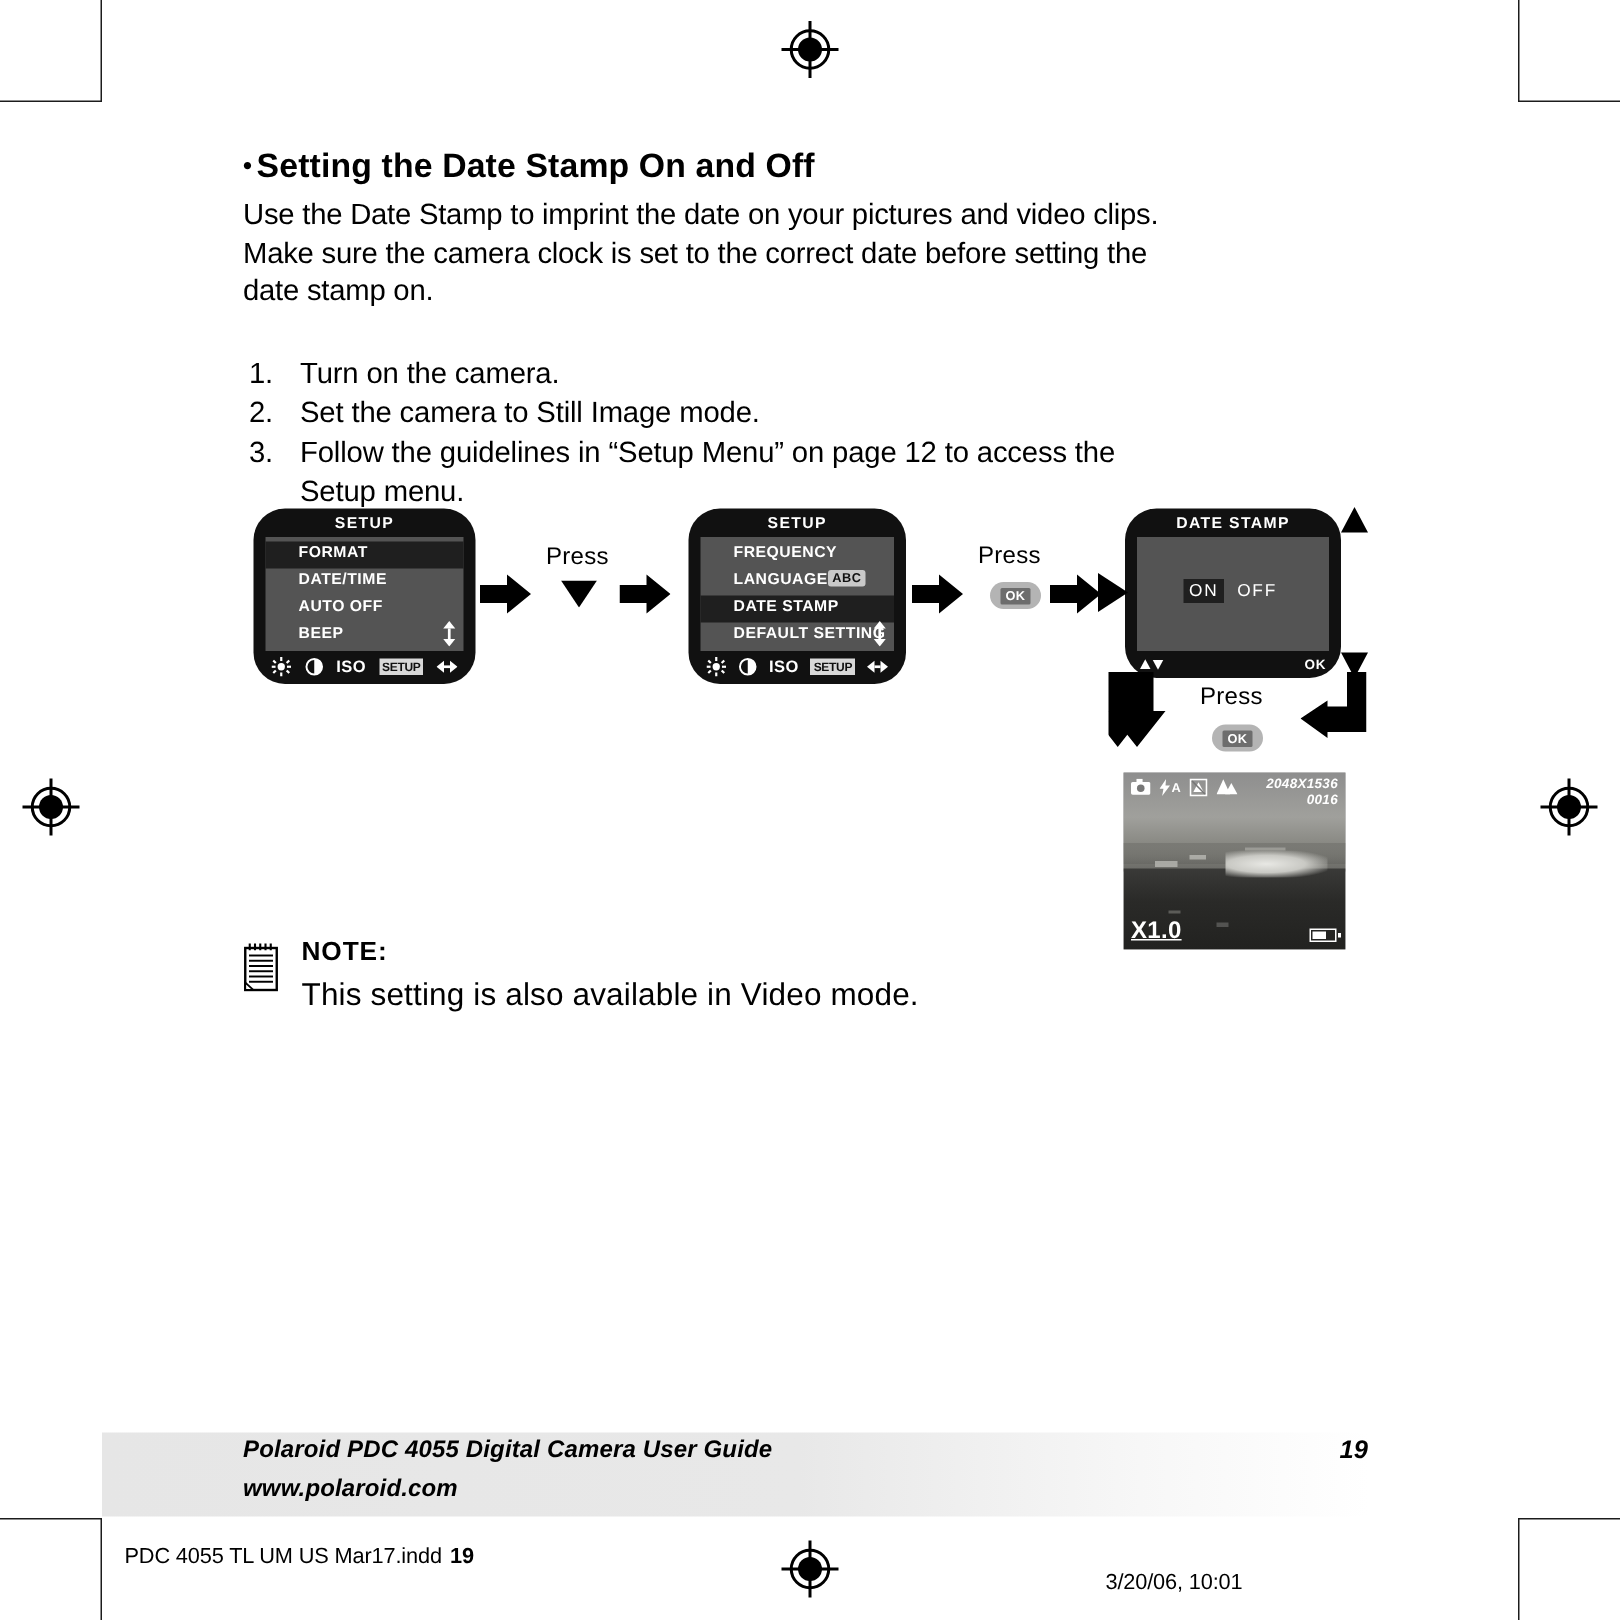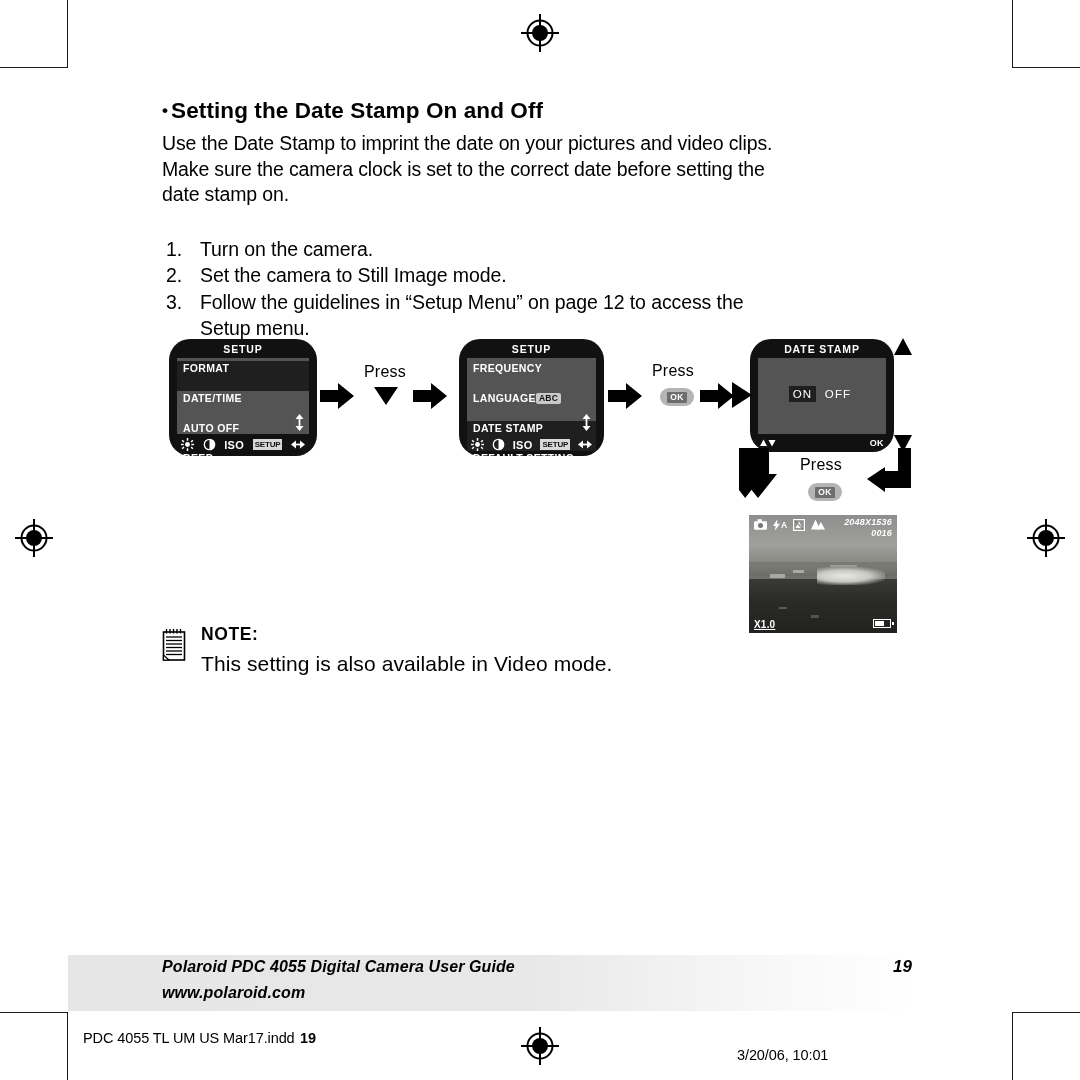--- a/index.html
+++ b/index.html
@@ -49,21 +49,21 @@
   .lcd-title{
     color:#ffffff;font-size:10.5px;font-weight:bold;text-align:center;
     letter-spacing:.9px;padding-top:4px;height:15px;line-height:12px;
   }
   .lcd-body{
     position:absolute;left:8px;right:8px;top:19px;bottom:22px;
     background:#545454;
   }
   .menu-row{
     color:#ffffff;font-size:10.5px;font-weight:bold;letter-spacing:.35px;
-    height:30px;line-height:15.5px;padding-left:6px;position:relative;
+    height:18px;line-height:15.5px;padding-left:22px;position:relative;
     white-space:nowrap;
   }
   .menu-row.sel{background:#1f1f1f;}
   .badge-abc{
     display:inline-block;background:#c9c9c9;color:#111;font-size:8.5px;
     font-weight:bold;padding:0 3px;border-radius:2px;margin-left:0;
     line-height:11px;vertical-align:1.5px;letter-spacing:.3px;
   }
   .scroll-ud{
     position:absolute;right:5px;bottom:3px;width:9px;height:17px;
@@ -136,21 +136,21 @@
   }
   .pv-top{
     position:absolute;left:5px;top:3px;right:5px;height:13px;
     display:flex;align-items:center;gap:6px;
   }
   .pv-res{
     position:absolute;right:5px;top:2px;color:#fff;font-size:9px;
     font-weight:bold;letter-spacing:.2px;text-align:right;line-height:11px;font-style:italic;
   }
   .pv-zoom{
-    position:absolute;left:5px;bottom:3px;color:#fff;font-size:10px;
+    position:absolute;left:5px;bottom:3px;color:#fff;font-size:16px;
     font-weight:bold;letter-spacing:.2px;text-decoration:underline;
   }
   .battery{
     position:absolute;right:6px;bottom:5px;width:18px;height:9px;
     border:1.5px solid #fff;box-sizing:border-box;
   }
   .battery:after{
     content:"";position:absolute;right:-4px;top:2px;width:2px;height:3px;background:#fff;
   }
   .battery i{position:absolute;left:1px;top:1px;width:9px;bottom:1px;background:#fff;}

